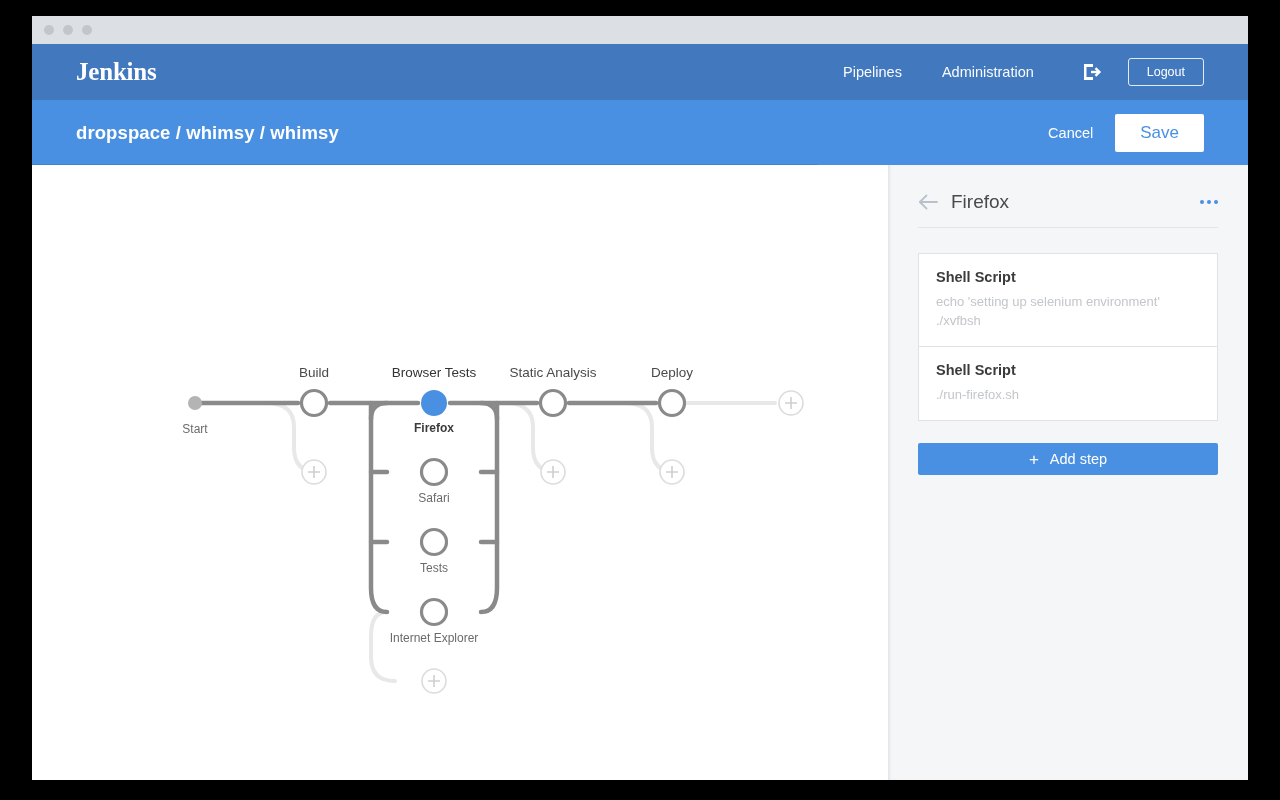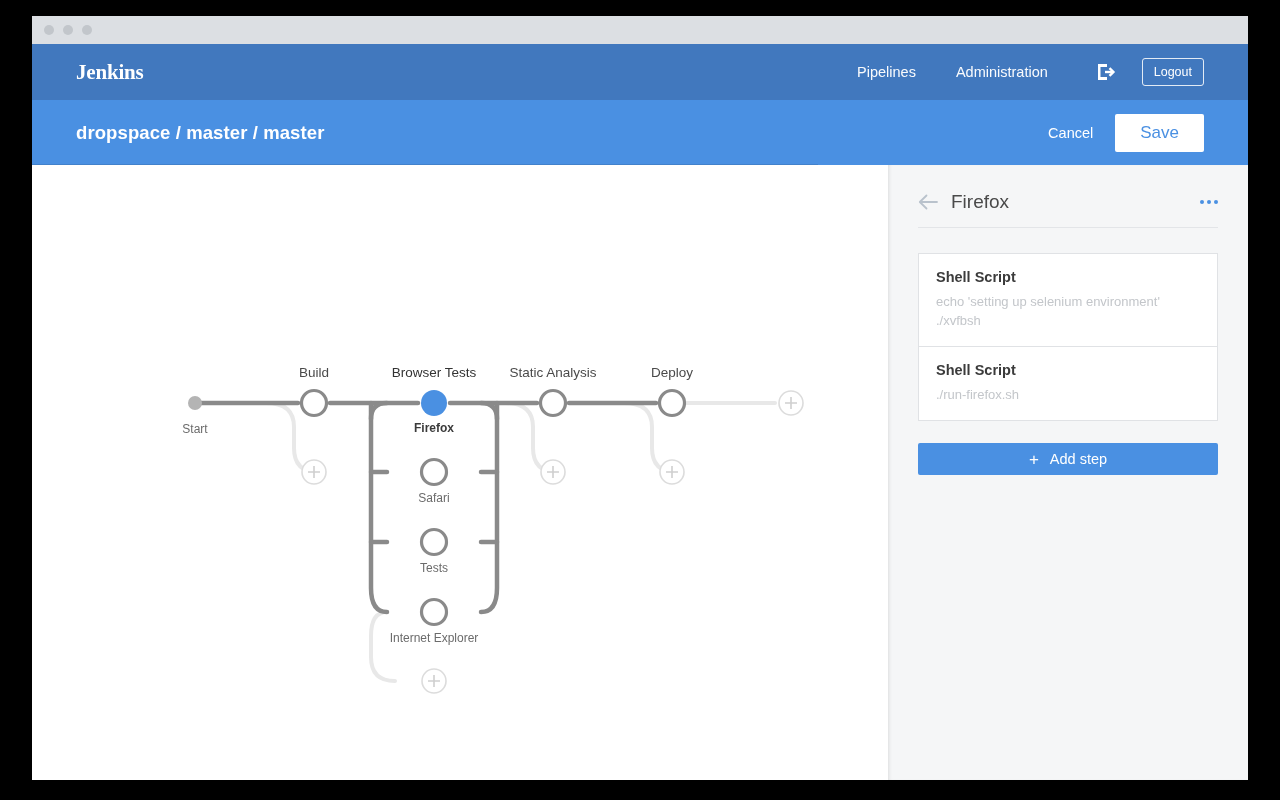--- a/index.html
+++ b/index.html
@@ -45,21 +45,21 @@
     height: 56px;
     background: #4178be;
     display: flex;
     align-items: center;
     padding: 0 44px 0 44px;
     box-sizing: border-box;
   }
   .brand {
     font-family: "Liberation Serif", "DejaVu Serif", serif;
     font-weight: bold;
-    font-size: 21px;
+    font-size: 25px;
     color: #ffffff;
     letter-spacing: -0.2px;
   }
   .nav-spacer { flex: 1; }
   .nav-link {
     color: #ffffff;
     font-size: 14.5px;
     margin-left: 40px;
     opacity: 0.97;
     cursor: pointer;
@@ -69,21 +69,21 @@
     display: flex;
     align-items: center;
     cursor: pointer;
   }
   .logout-btn {
     margin-left: 26px;
     border: 1.5px solid rgba(255,255,255,0.85);
     border-radius: 3px;
     color: #ffffff;
     font-size: 12.5px;
-    padding: 6px 11px;
+    padding: 6px 18px;
     cursor: pointer;
     background: transparent;
   }
 
   
   .crumbbar {
     height: 65px;
     background: #4a90e2;
     display: flex;
     align-items: center;
@@ -262,21 +262,21 @@
       <svg width="22" height="22" viewBox="0 0 22 22" aria-hidden="true">
         <path d="M4 3 H13 V6 H6.5 V16 H13 V19 H4 Z" fill="#ffffff"></path>
         <path d="M11 11 H19" stroke="#ffffff" stroke-width="2.4" fill="none"></path>
         <path d="M15.5 7.2 L19.4 11 L15.5 14.8" stroke="#ffffff" stroke-width="2.4" fill="none" stroke-linejoin="miter"></path>
       </svg>
     </div>
     <button class="logout-btn">Logout</button>
   </div>
 
   <div class="crumbbar">
-    <div class="crumb">dropspace / master / master</div>
+    <div class="crumb">dropspace / whimsy / whimsy</div>
     <div class="crumb-spacer"></div>
     <div class="cancel-link">Cancel</div>
     <button class="save-btn">Save</button>
     <div class="crumb-underline"></div>
   </div>
 
   <div class="body-split">
 
     <div class="canvas">
 

